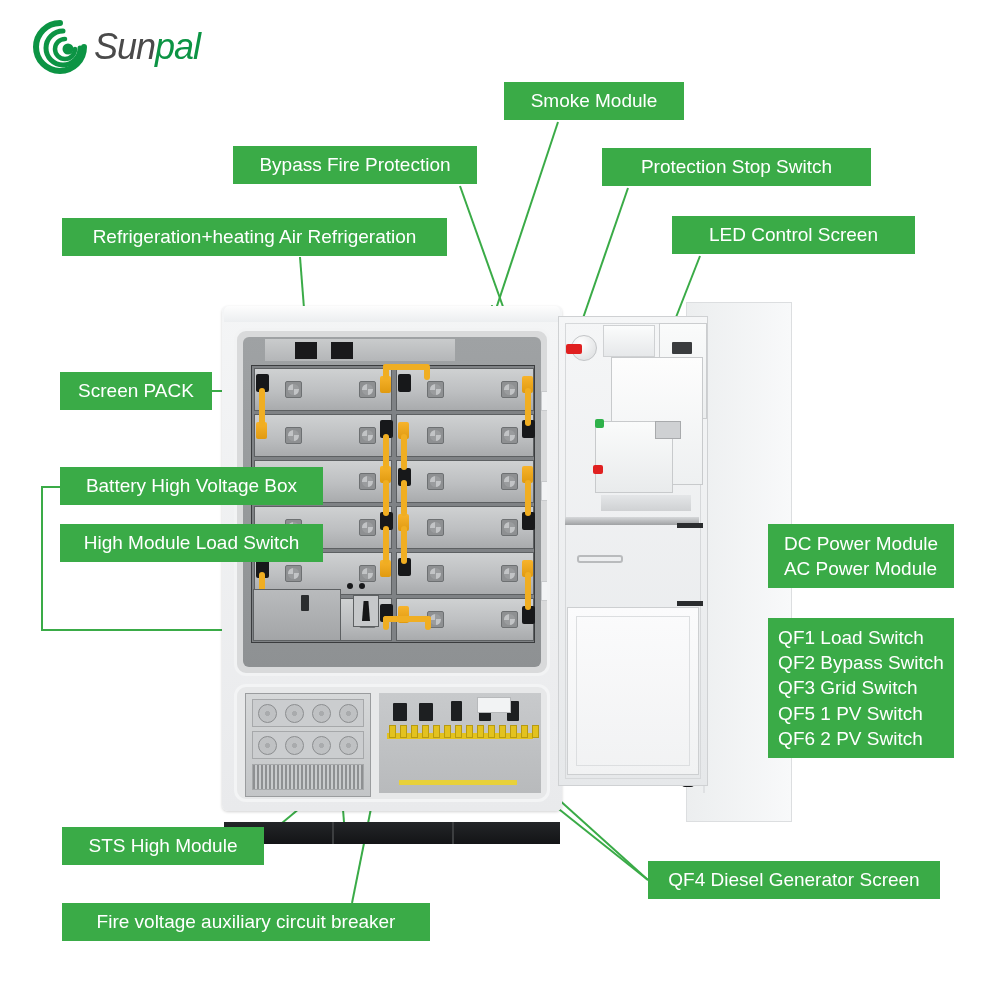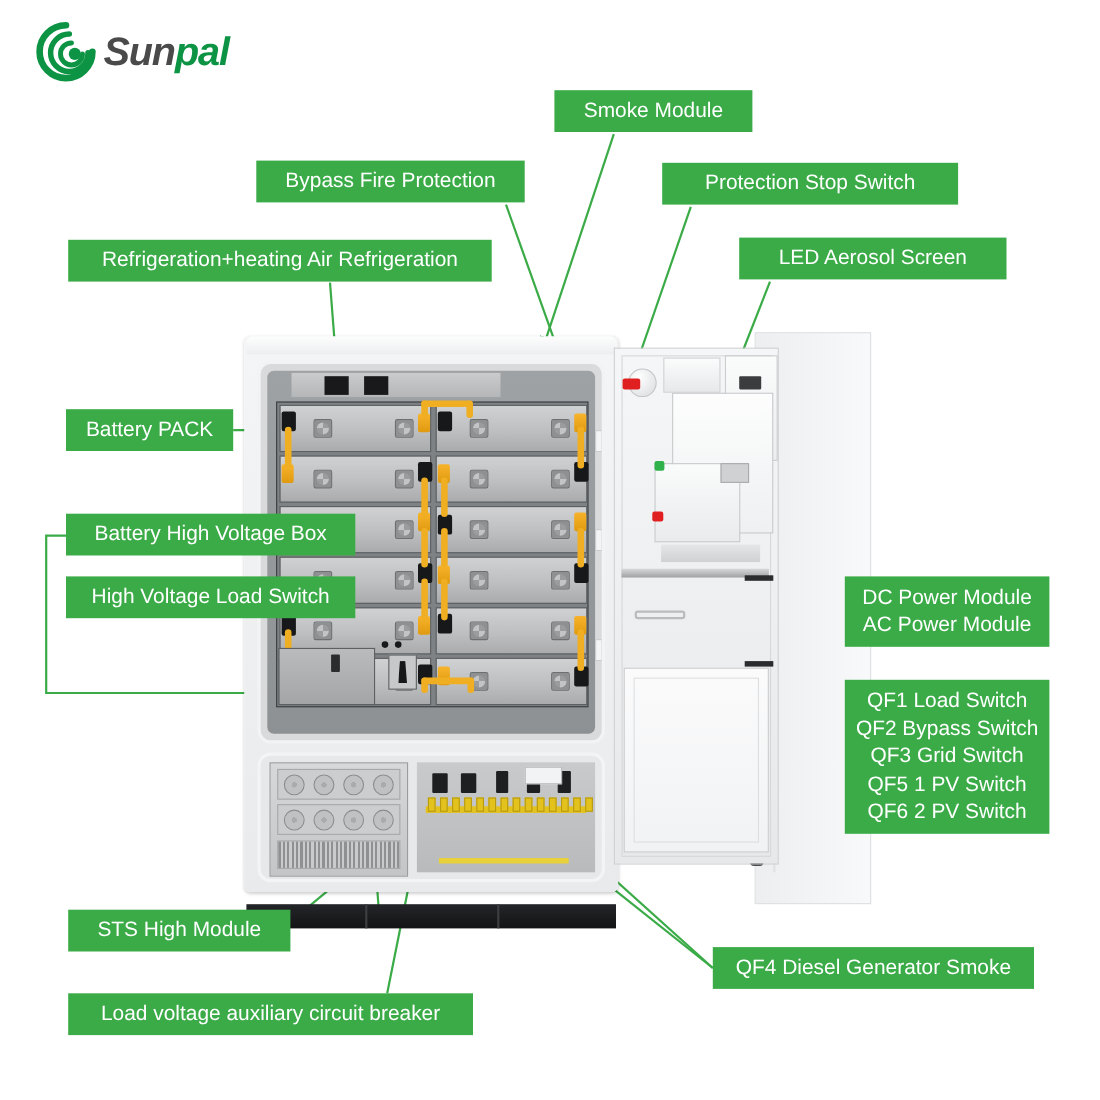--- a/index.html
+++ b/index.html
@@ -8,37 +8,37 @@
     background:#ffffff;
     font-family:"Liberation Sans", sans-serif;
     overflow:hidden;
     position:relative;
   }
   #stage{position:absolute;left:0;top:0;width:1000px;height:1000px;}
 
   
   .logo{position:absolute;left:30px;top:18px;display:flex;align-items:center;gap:6px;}
   .logo-mark{width:58px;height:58px;position:relative;}
-  .logo-text{font-size:36px;font-weight:bold;font-style:italic;letter-spacing:-1px;line-height:1;}
+  .logo-text{font-size:36px;font-weight:normal;font-style:italic;letter-spacing:-1px;line-height:1;}
   .logo-sun{color:#4a4a4a;}
   .logo-pal{color:#0c9444;}
 
   
   .lbl{
     position:absolute;
     background:#3aab47;
     color:#ffffff;
     font-size:19px;
     line-height:1.32;
     padding:6px 12px;
     white-space:pre;
     box-sizing:border-box;
     text-align:center;
   }
-  .lbl.multi{text-align:center;}
+  .lbl.multi{text-align:left;}
 
   
   #leaders{position:absolute;left:0;top:0;width:1000px;height:1000px;pointer-events:none;}
 
   
   #cab{position:absolute;left:222px;top:296px;width:570px;height:530px;}
 
   .outer-shell{
     position:absolute;left:0;top:10px;width:340px;height:505px;
     background:linear-gradient(180deg,#f4f5f6 0%,#e9eaec 100%);
@@ -408,29 +408,29 @@
       </div>
     </div>
 
   </div>
 
   <div id="labels">
       <div class="lbl" style="left: 504px; top: 82px; width: 180px; min-height: 38px; display: flex; align-items: center; justify-content: center;">Smoke Module</div>
       <div class="lbl" style="left: 233px; top: 146px; width: 244px; min-height: 38px; display: flex; align-items: center; justify-content: center;">Bypass Fire Protection</div>
       <div class="lbl" style="left: 602px; top: 148px; width: 269px; min-height: 38px; display: flex; align-items: center; justify-content: center;">Protection Stop Switch</div>
       <div class="lbl" style="left: 62px; top: 218px; width: 385px; min-height: 38px; display: flex; align-items: center; justify-content: center;">Refrigeration+heating Air Refrigeration</div>
-      <div class="lbl" style="left: 672px; top: 216px; width: 243px; min-height: 38px; display: flex; align-items: center; justify-content: center;">LED Aerosol Screen</div>
-      <div class="lbl" style="left: 60px; top: 372px; width: 152px; min-height: 38px; display: flex; align-items: center; justify-content: center;">Battery PACK</div>
+      <div class="lbl" style="left: 672px; top: 216px; width: 243px; min-height: 38px; display: flex; align-items: center; justify-content: center;">LED Control Screen</div>
+      <div class="lbl" style="left: 60px; top: 372px; width: 152px; min-height: 38px; display: flex; align-items: center; justify-content: center;">Screen PACK</div>
       <div class="lbl" style="left: 60px; top: 467px; width: 263px; min-height: 38px; display: flex; align-items: center; justify-content: center;">Battery High Voltage Box</div>
-      <div class="lbl" style="left: 60px; top: 524px; width: 263px; min-height: 38px; display: flex; align-items: center; justify-content: center;">High Voltage Load Switch</div>
+      <div class="lbl" style="left: 60px; top: 524px; width: 263px; min-height: 38px; display: flex; align-items: center; justify-content: center;">High Module Load Switch</div>
       <div class="lbl multi" style="left: 768px; top: 524px; width: 186px; min-height: 64px; display: flex; align-items: center; justify-content: center;">DC Power Module
 AC Power Module</div>
       <div class="lbl multi" style="left: 768px; top: 618px; width: 186px; min-height: 140px; display: flex; align-items: center; justify-content: center;">QF1 Load Switch
 QF2 Bypass Switch
 QF3 Grid Switch
 QF5 1 PV Switch
 QF6 2 PV Switch</div>
       <div class="lbl" style="left: 62px; top: 827px; width: 202px; min-height: 38px; display: flex; align-items: center; justify-content: center;">STS High Module</div>
-      <div class="lbl" style="left: 648px; top: 861px; width: 292px; min-height: 38px; display: flex; align-items: center; justify-content: center;">QF4 Diesel Generator Smoke</div>
-      <div class="lbl" style="left: 62px; top: 903px; width: 368px; min-height: 38px; display: flex; align-items: center; justify-content: center;">Load voltage auxiliary circuit breaker</div>
+      <div class="lbl" style="left: 648px; top: 861px; width: 292px; min-height: 38px; display: flex; align-items: center; justify-content: center;">QF4 Diesel Generator Screen</div>
+      <div class="lbl" style="left: 62px; top: 903px; width: 368px; min-height: 38px; display: flex; align-items: center; justify-content: center;">Fire voltage auxiliary circuit breaker</div>
     </div>
 
 </div>
 
 </body></html>

